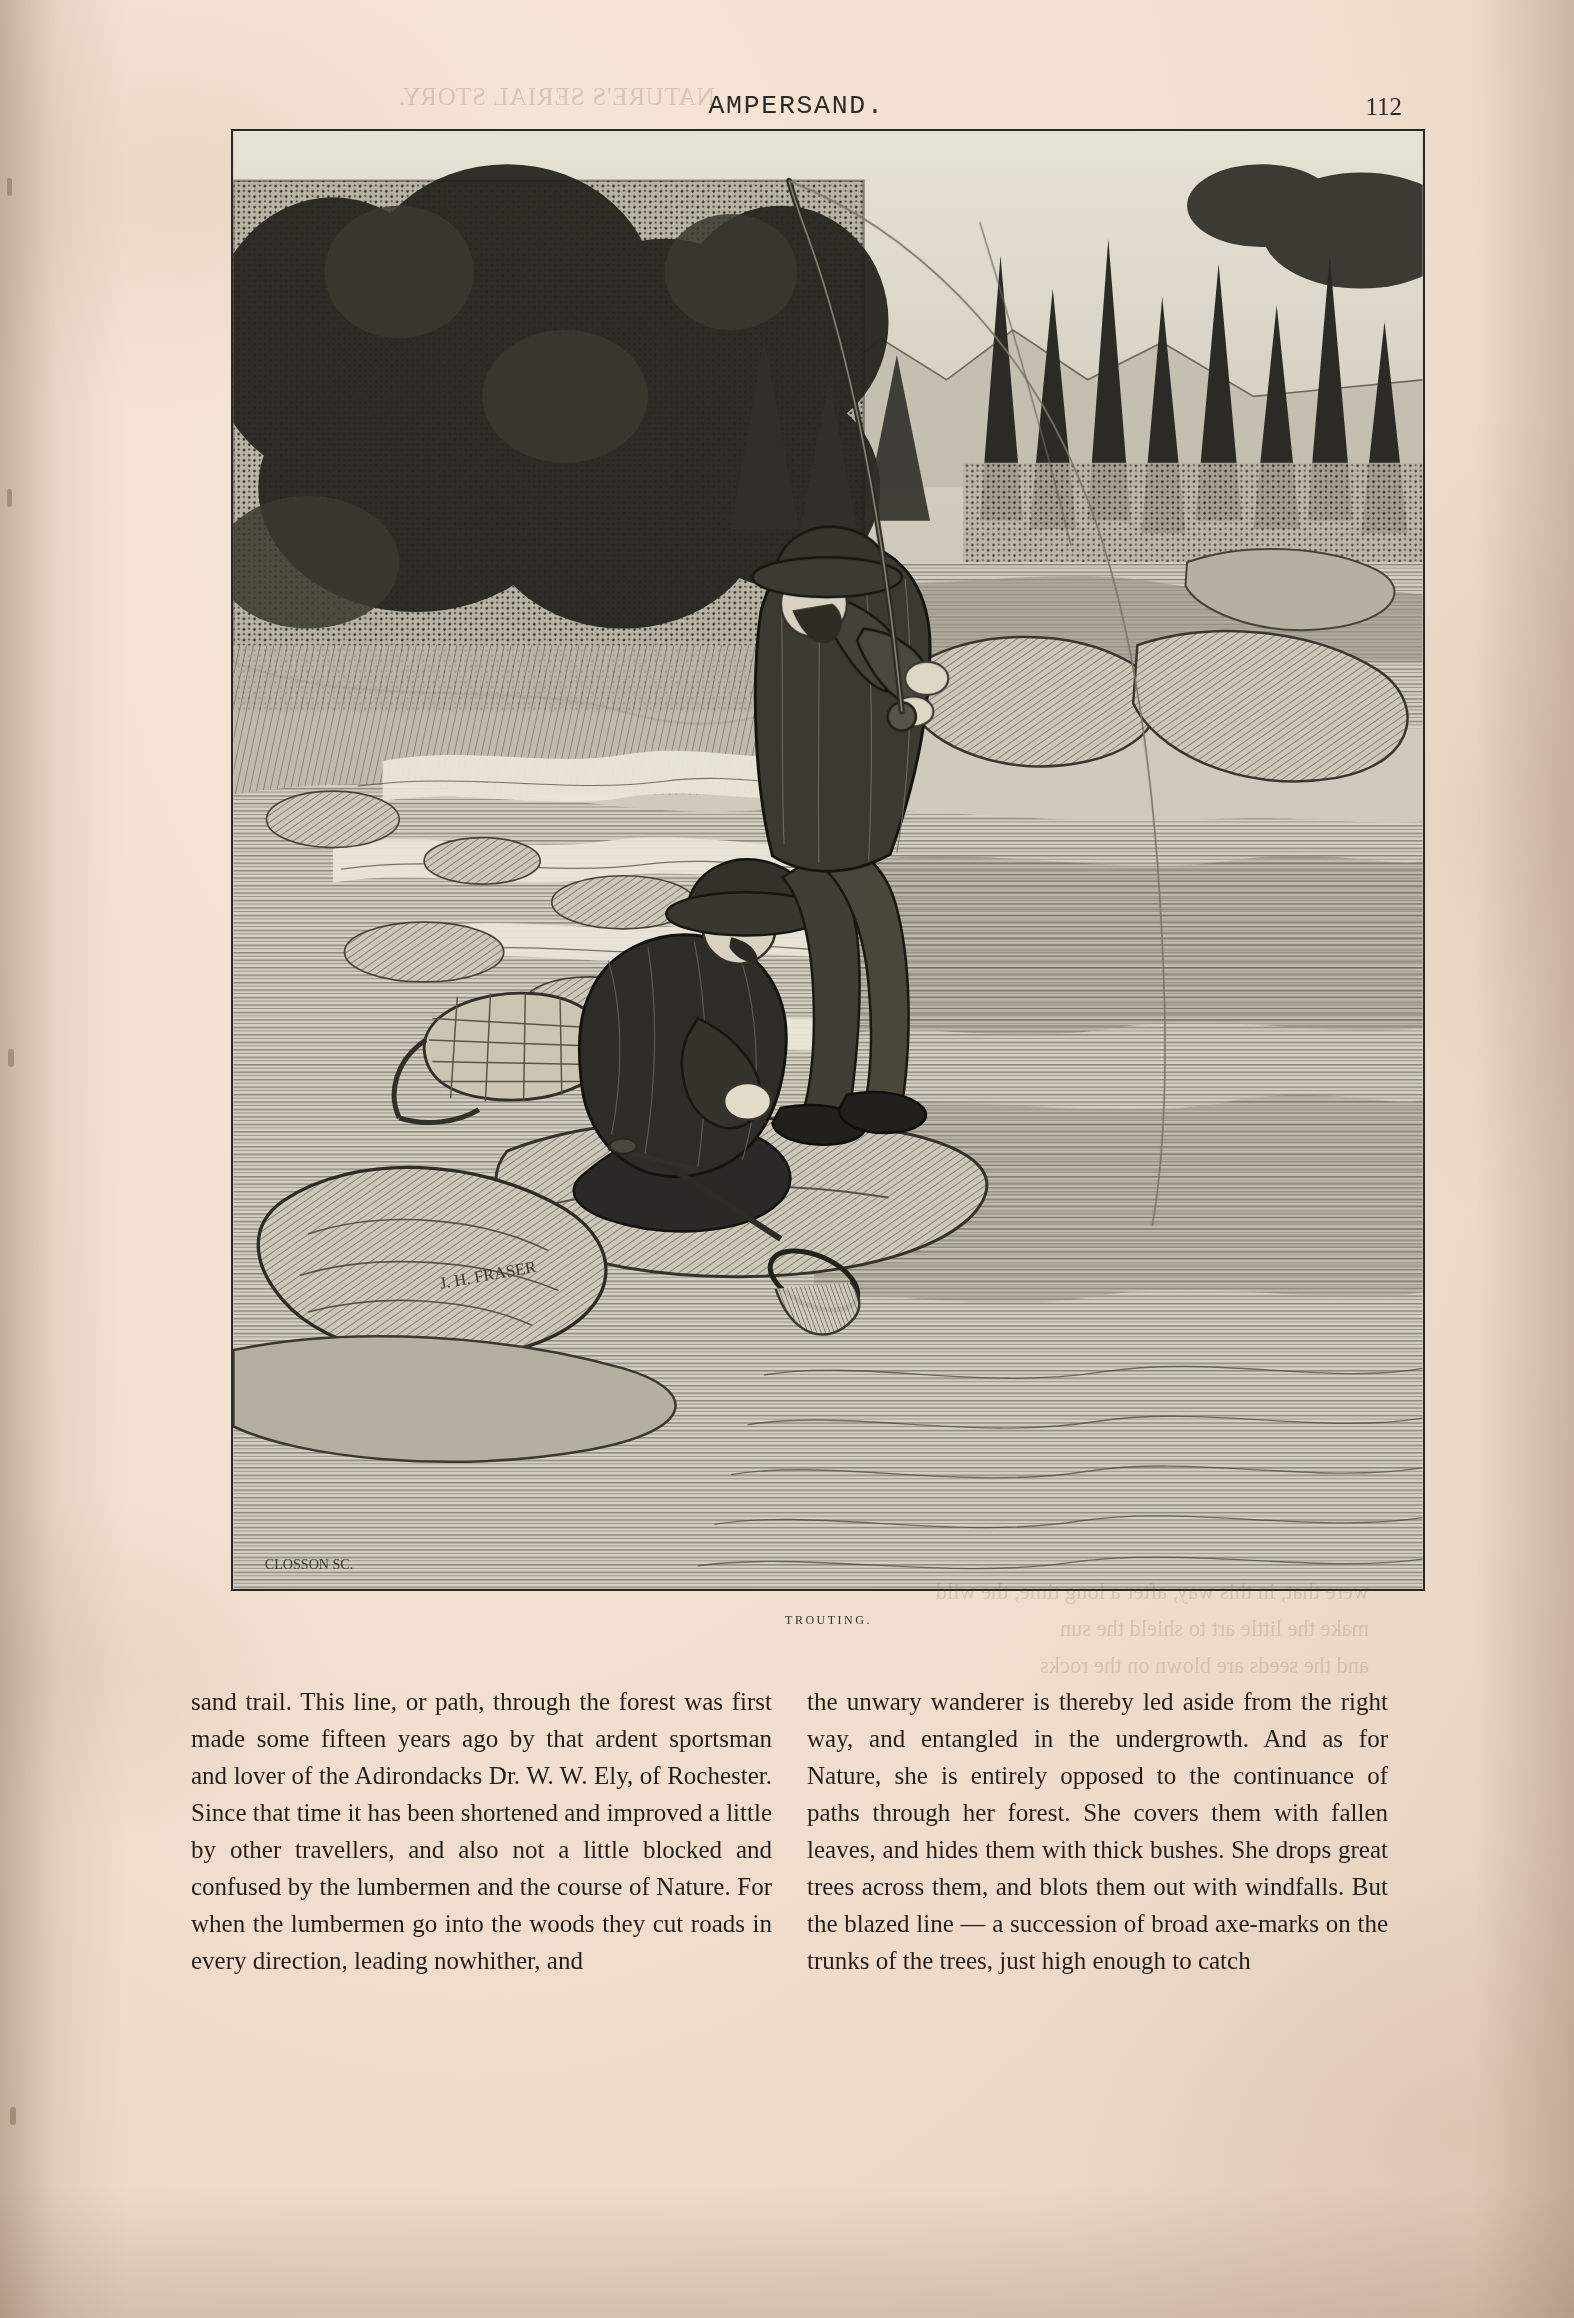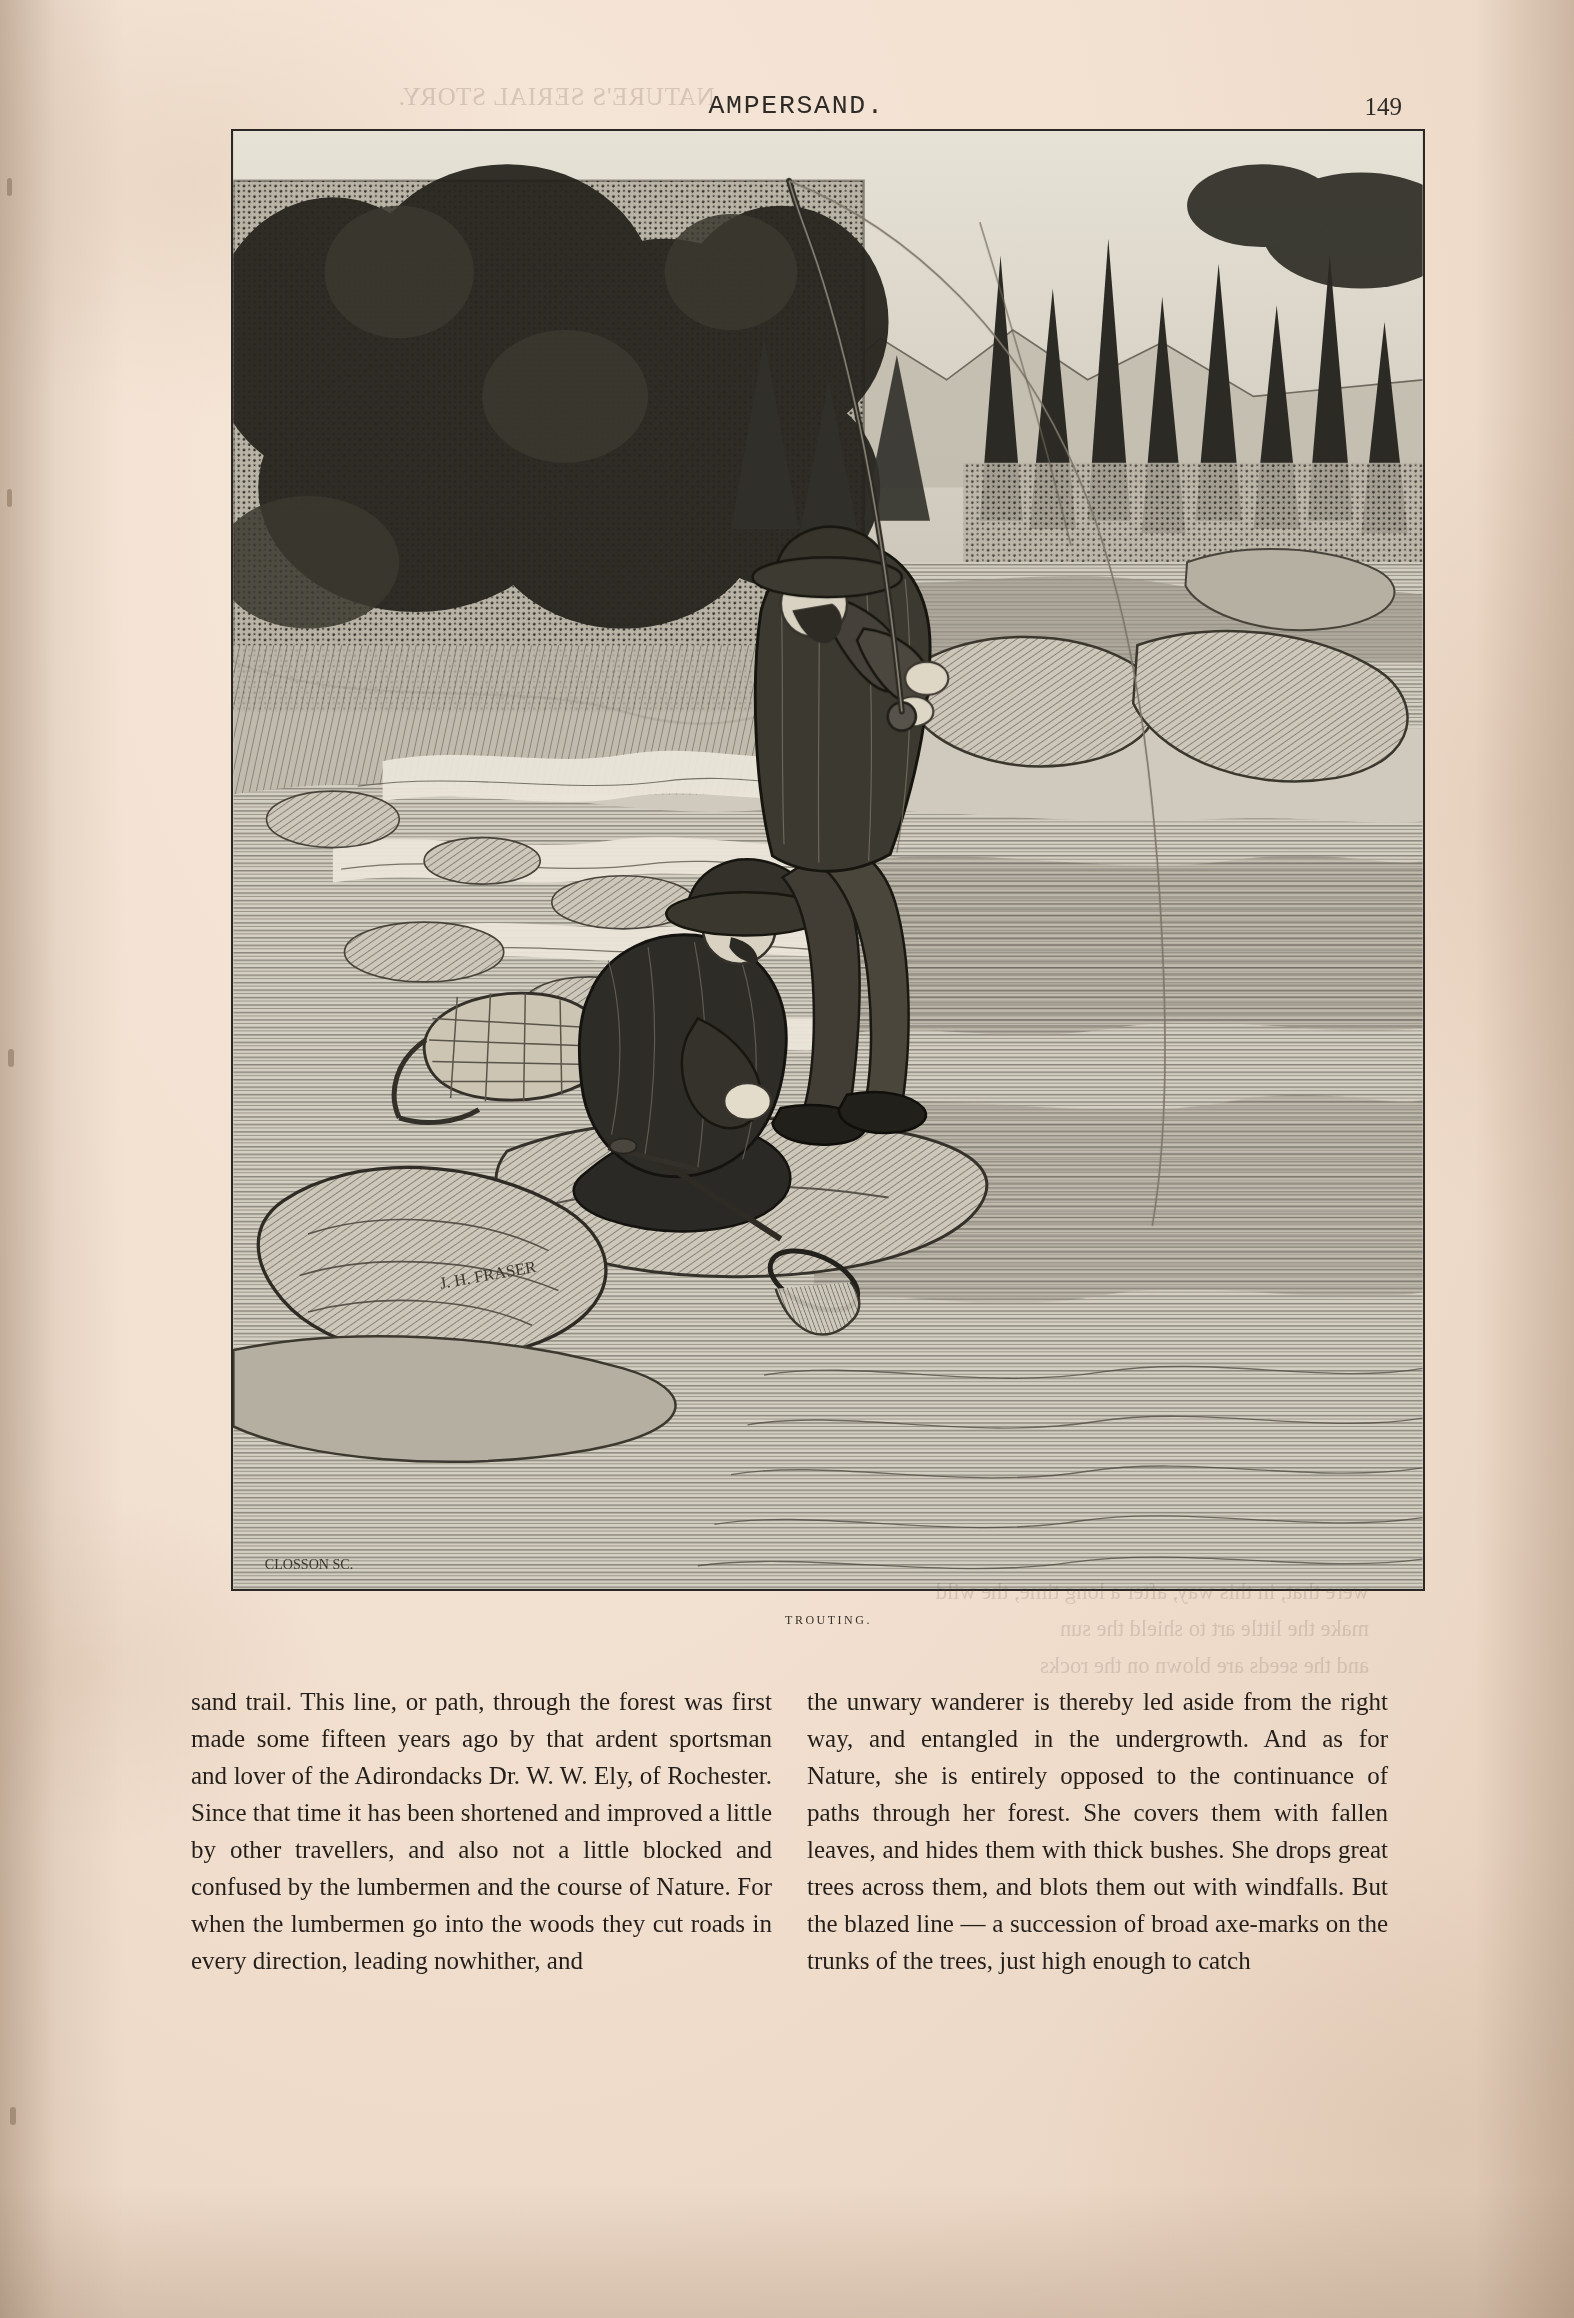--- a/index.html
+++ b/index.html
@@ -179,21 +179,21 @@
   <div class="pinhole" style="left:6.6px;  top:178px;"></div>
   <div class="pinhole" style="left:6.6px;  top:489px;"></div>
   <div class="pinhole" style="left:8.3px; top:1049px;"></div>
   <div class="pinhole" style="left:10px; top:2107px;"></div>
 
   <div id="content">
 
     <div id="runhead">
       <span class="ghost" style="left:207px; top:-8.3px;">NATURE'S SERIAL STORY.</span>
       <div class="title">AMPERSAND.</div>
-      <div class="folio">149</div>
+      <div class="folio">112</div>
     </div>
 
     <figure id="figure" style="margin-block:0;">
       <div id="plate">
         <svg width="1190" height="1458" viewBox="0 0 1434 1758" xmlns="http://www.w3.org/2000/svg" role="img">
           <defs>
 
             <pattern id="hatchA" width="6" height="6" patternUnits="userSpaceOnUse" patternTransform="rotate(35)">
               <rect width="6" height="6" fill="#d8d2c6"></rect>
               <line x1="0" y1="0" x2="0" y2="6" stroke="#3a3830" stroke-width="2"></line>

